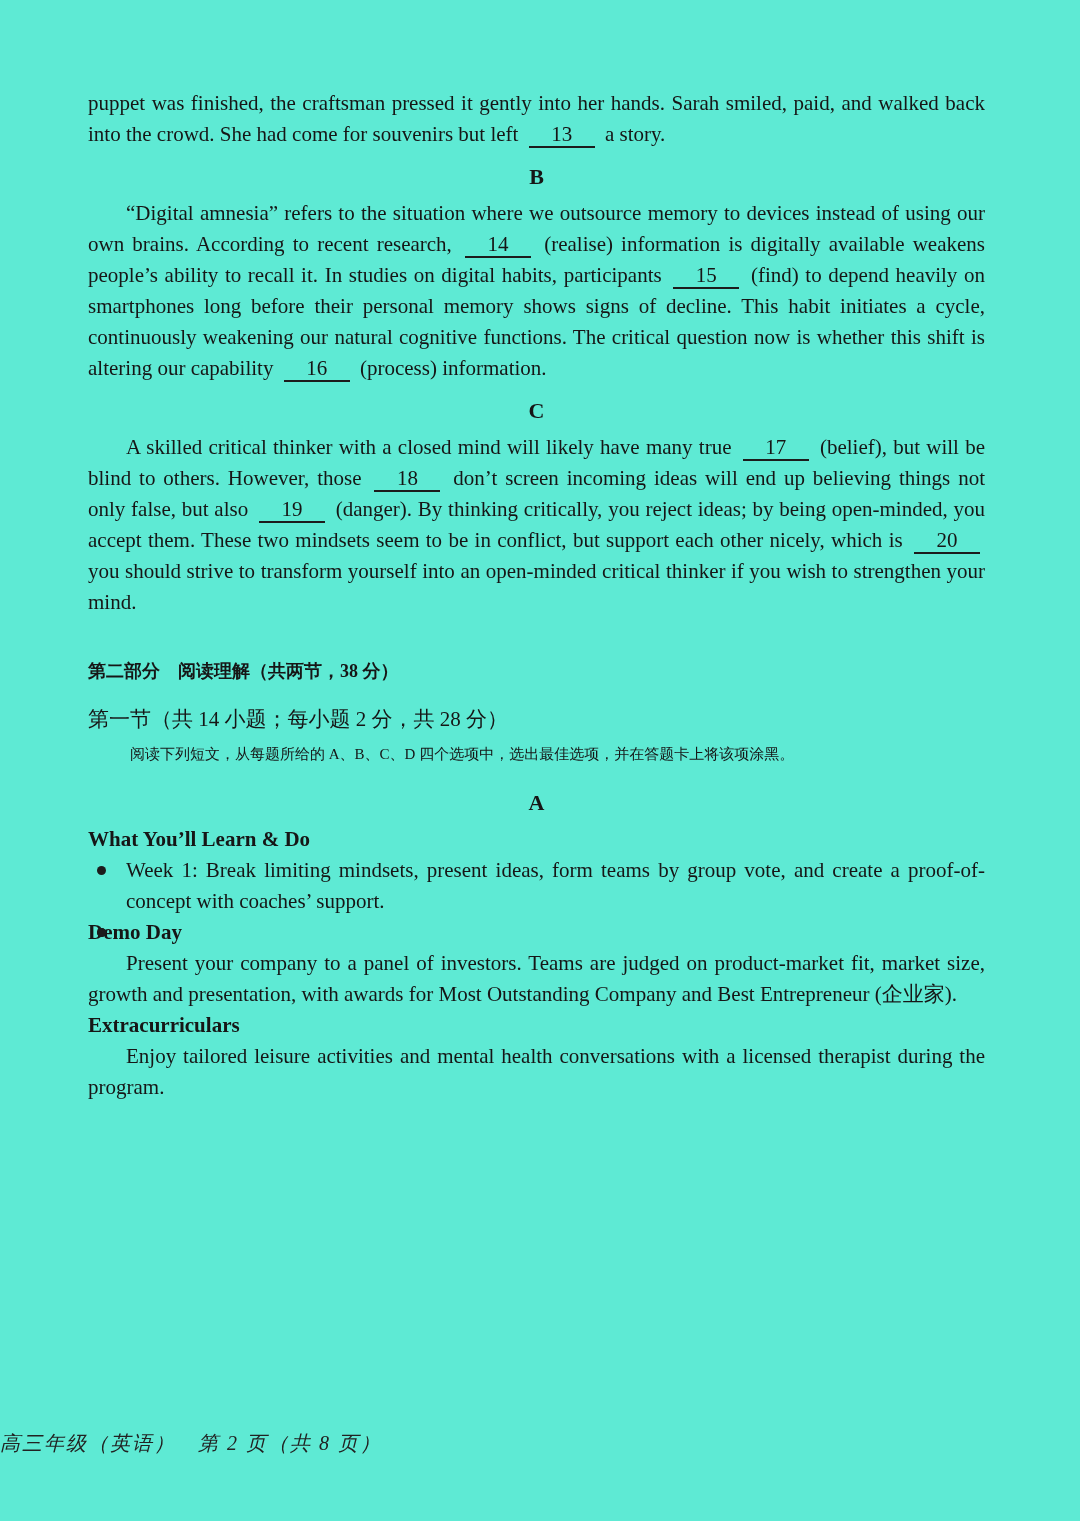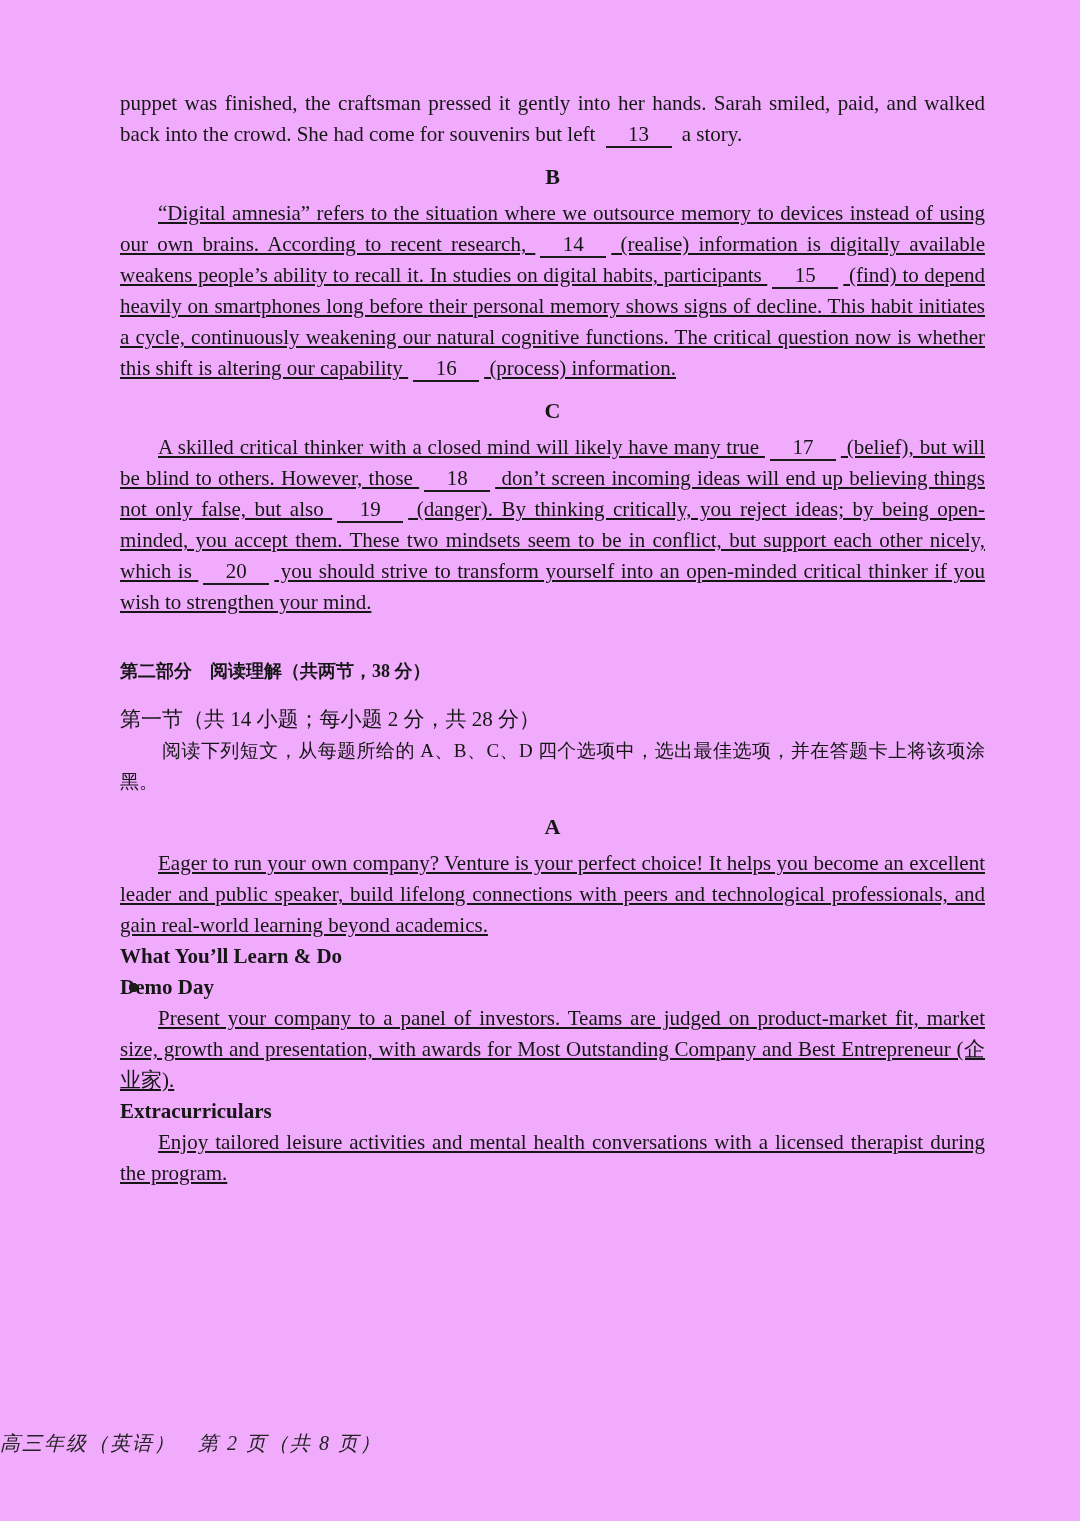--- a/index.html
+++ b/index.html
@@ -2,33 +2,33 @@
 <html><head>
 <meta charset="utf-8">
 <style>
   * { margin: 0; padding: 0; box-sizing: border-box; }
   html, body { background: #e9e9e9; }
   body { font-family: "Liberation Serif", "DejaVu Serif", serif; }
   .page {
     width: 1080px;
     height: 1521px;
     margin: 0 auto;
-    background: #f0abfc;
+    background: #5eead4;
     color: #161616;
     position: relative;
-    padding: 88px 95px 0 120px;
+    padding: 88px 95px 0 88px;
     overflow: hidden;
   }
   .body-text {
     font-size: 21px;
     line-height: 31px;
     text-align: justify;
   }
   p.para { text-align: justify; }
-  .indent { text-indent: 38px; text-decoration: underline; }
+  .indent { text-indent: 38px; }
   .section-letter {
     text-align: center;
     font-weight: bold;
     font-size: 22px;
     line-height: 31px;
     margin: 11px 0 6px 0;
   }
   .blank {
     display: inline-block;
     min-width: 66px;
@@ -45,22 +45,22 @@
     line-height: 34px;
     margin-top: 36px;
     text-align: left;
   }
   .cn-section-title {
     font-size: 21px;
     line-height: 31px;
     margin-top: 16px;
   }
   .cn-instructions {
-    font-size: 19px;
-    line-height: 31px;
+    font-size: 15px;
+    line-height: 38px;
     text-indent: 42px;
     text-align: justify;
   }
   .bold-head {
     font-weight: bold;
     font-size: 21px;
     line-height: 31px;
   }
   .bullet-list { list-style: none; }
   .bullet-item {
@@ -100,24 +100,24 @@
     <p class="para indent"><span>“Digital amnesia” refers to the situation where we outsource memory to devices instead of using our own brains. According to recent research, </span><span class="blank">14</span><span> (realise) information is digitally available weakens people’s ability to recall it. In studies on digital habits, participants </span><span class="blank">15</span><span> (find) to depend heavily on smartphones long before their personal memory shows signs of decline. This habit initiates a cycle, continuously weakening our natural cognitive functions. The critical question now is whether this shift is altering our capability </span><span class="blank">16</span><span> (process) information.</span></p>
 
     <div class="section-letter">C</div>
     <p class="para indent"><span>A skilled critical thinker with a closed mind will likely have many true </span><span class="blank">17</span><span> (belief), but will be blind to others. However, those </span><span class="blank">18</span><span> don’t screen incoming ideas will end up believing things not only false, but also </span><span class="blank">19</span><span> (danger). By thinking critically, you reject ideas; by being open-minded, you accept them. These two mindsets seem to be in conflict, but support each other nicely, which is </span><span class="blank">20</span><span> you should strive to transform yourself into an open-minded critical thinker if you wish to strengthen your mind.</span></p>
 
     <div class="cn-part-title">第二部分　阅读理解（共两节，38 分）</div>
     <div class="cn-section-title">第一节（共 14 小题；每小题 2 分，共 28 分）</div>
     <p class="cn-instructions">阅读下列短文，从每题所给的 A、B、C、D 四个选项中，选出最佳选项，并在答题卡上将该项涂黑。</p>
 
     <div class="section-letter" style="margin-top:14px;">A</div>
-    <p class="para indent">Eager to run your own company? Venture is your perfect choice! It helps you become an excellent leader and public speaker, build lifelong connections with peers and technological professionals, and gain real-world learning beyond academics.</p>
 
     <div class="bold-head">What You’ll Learn &amp; Do</div>
     <ul class="bullet-list">
+      <li class="bullet-item"><span class="bullet-dot"></span><span>Week 1: Break limiting mindsets, present ideas, form teams by group vote, and create a proof-of-concept with coaches’ support.</span></li>
       <li class="bullet-item"><span class="bullet-dot"></span></li>
       <li class="bullet-item"><span class="bullet-dot"></span></li>
     </ul>
 
     <div class="bold-head">Demo Day</div>
     <p class="para indent">Present your company to a panel of investors. Teams are judged on product-market fit, market size, growth and presentation, with awards for Most Outstanding Company and Best Entrepreneur (企业家).</p>
 
     <div class="bold-head">Extracurriculars</div>
     <p class="para indent">Enjoy tailored leisure activities and mental health conversations with a licensed therapist during the program.</p>
 

